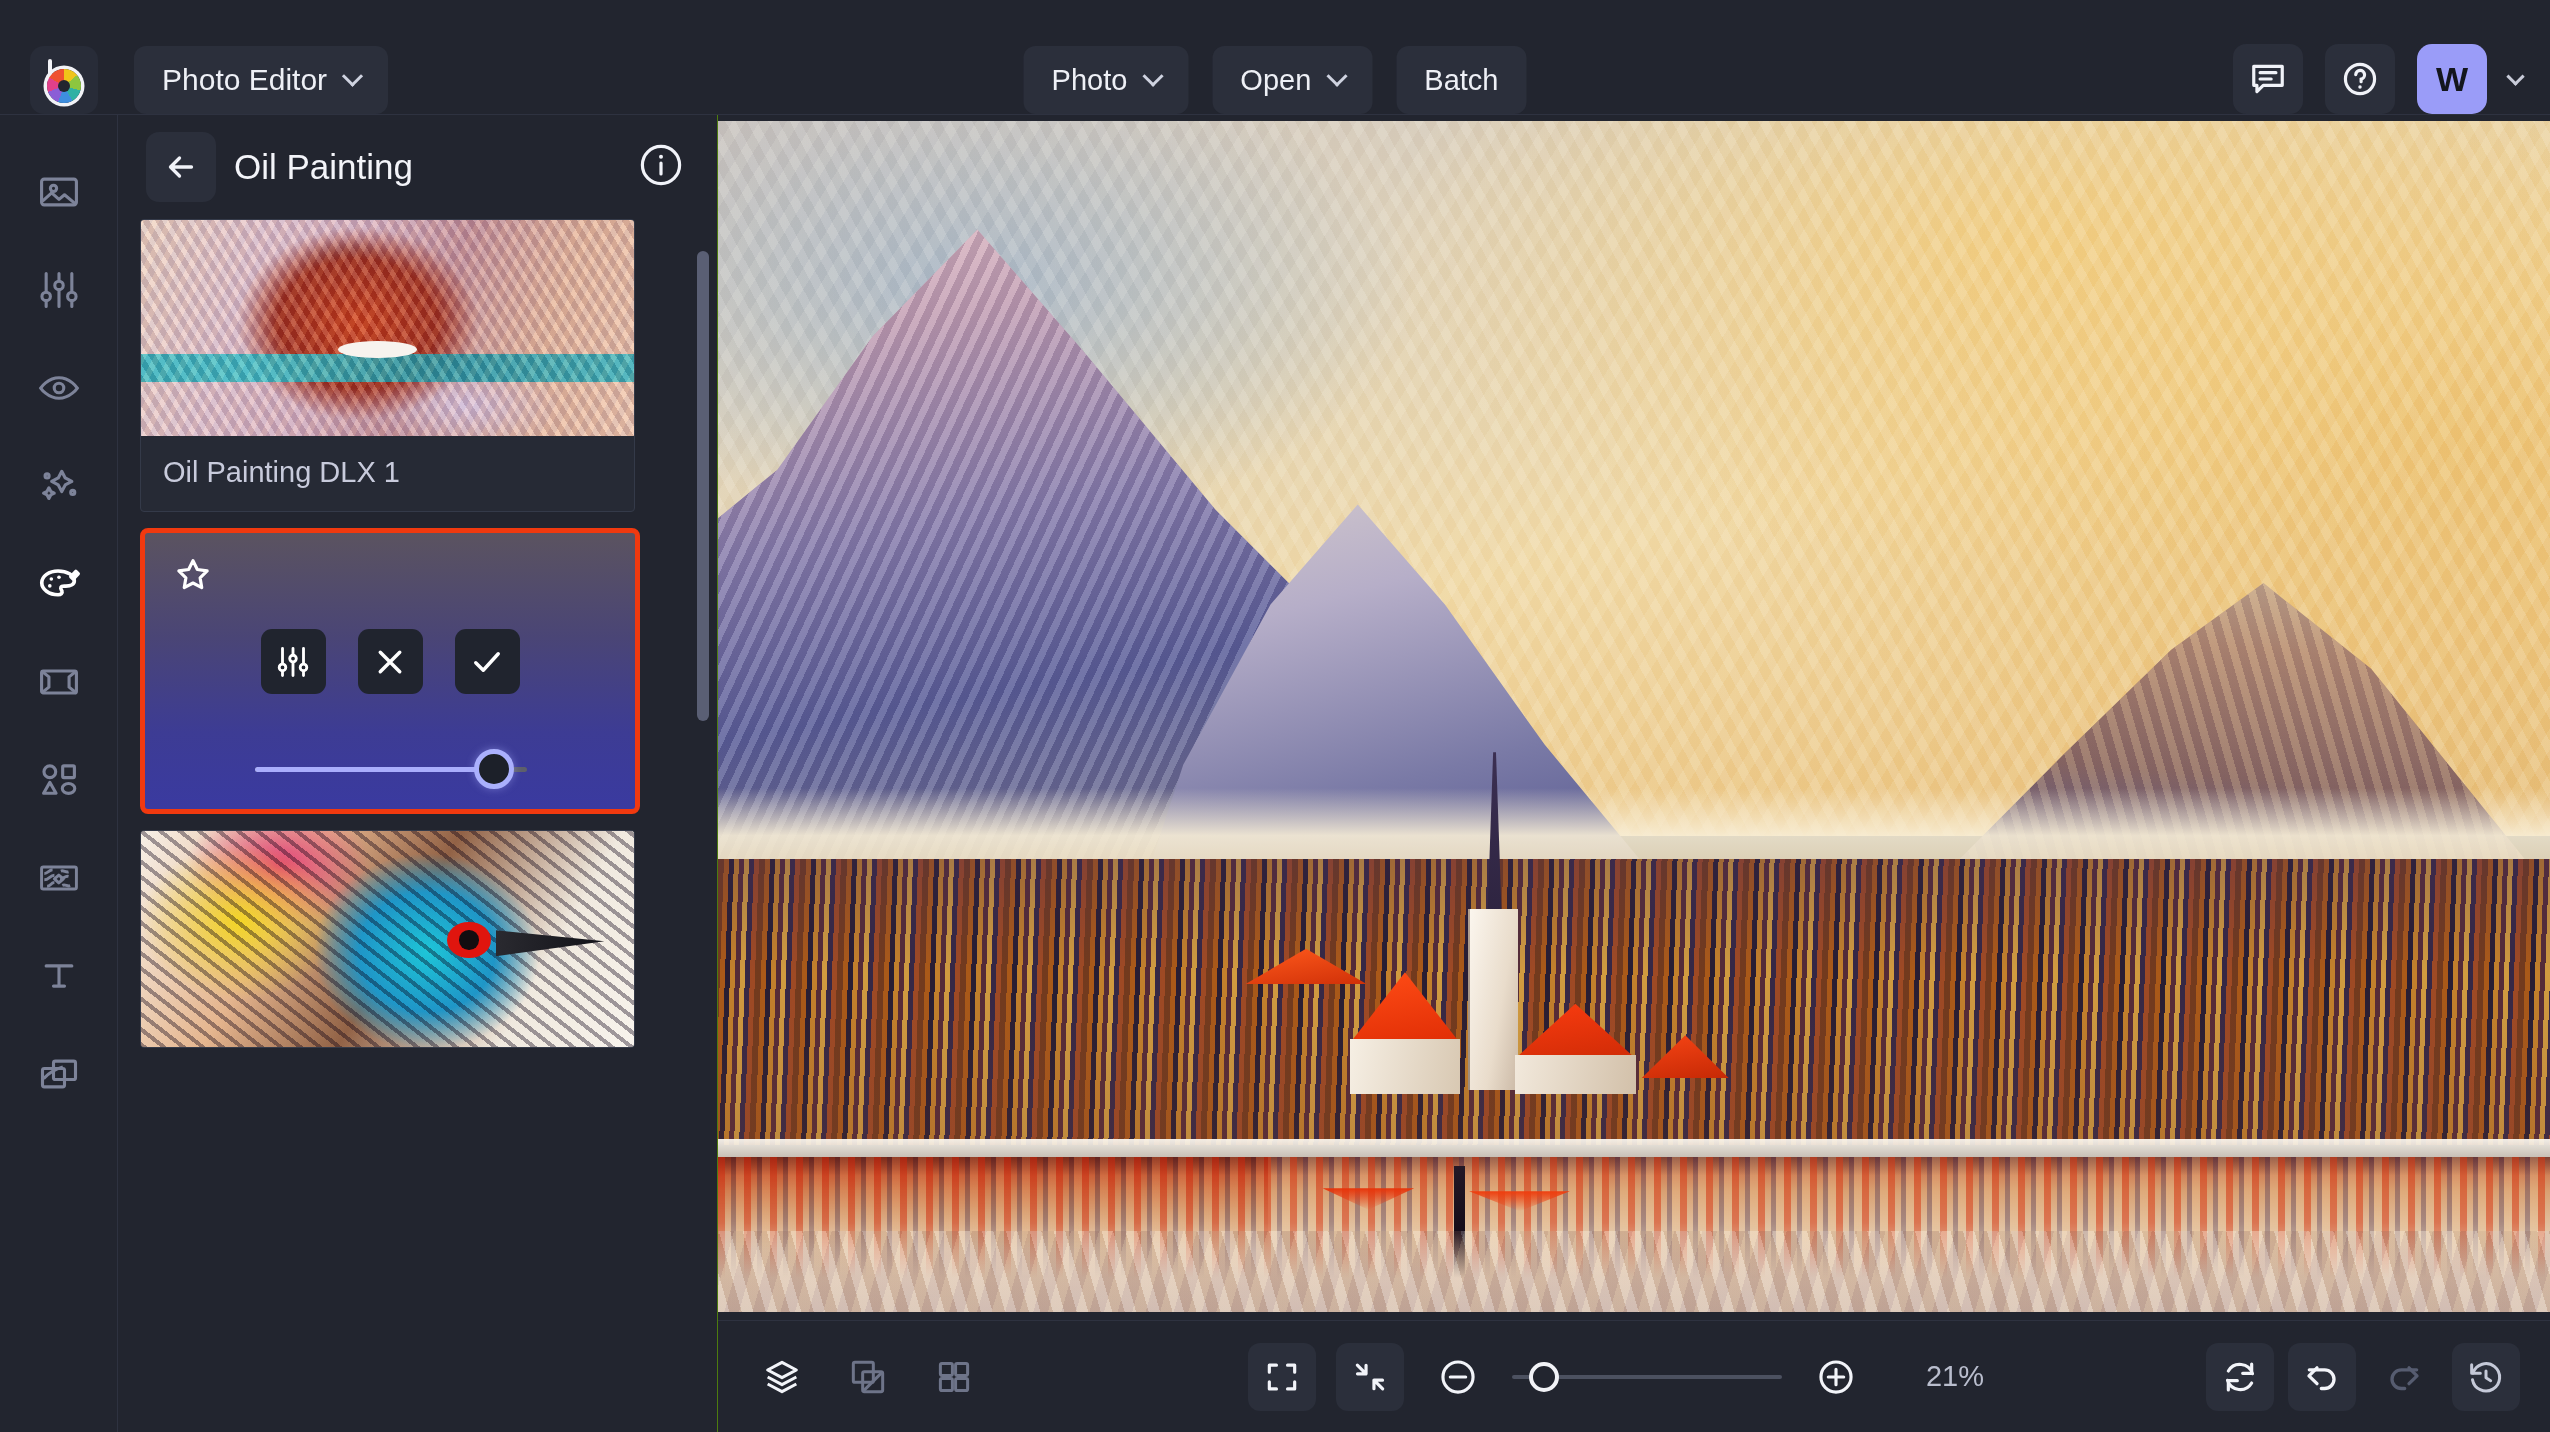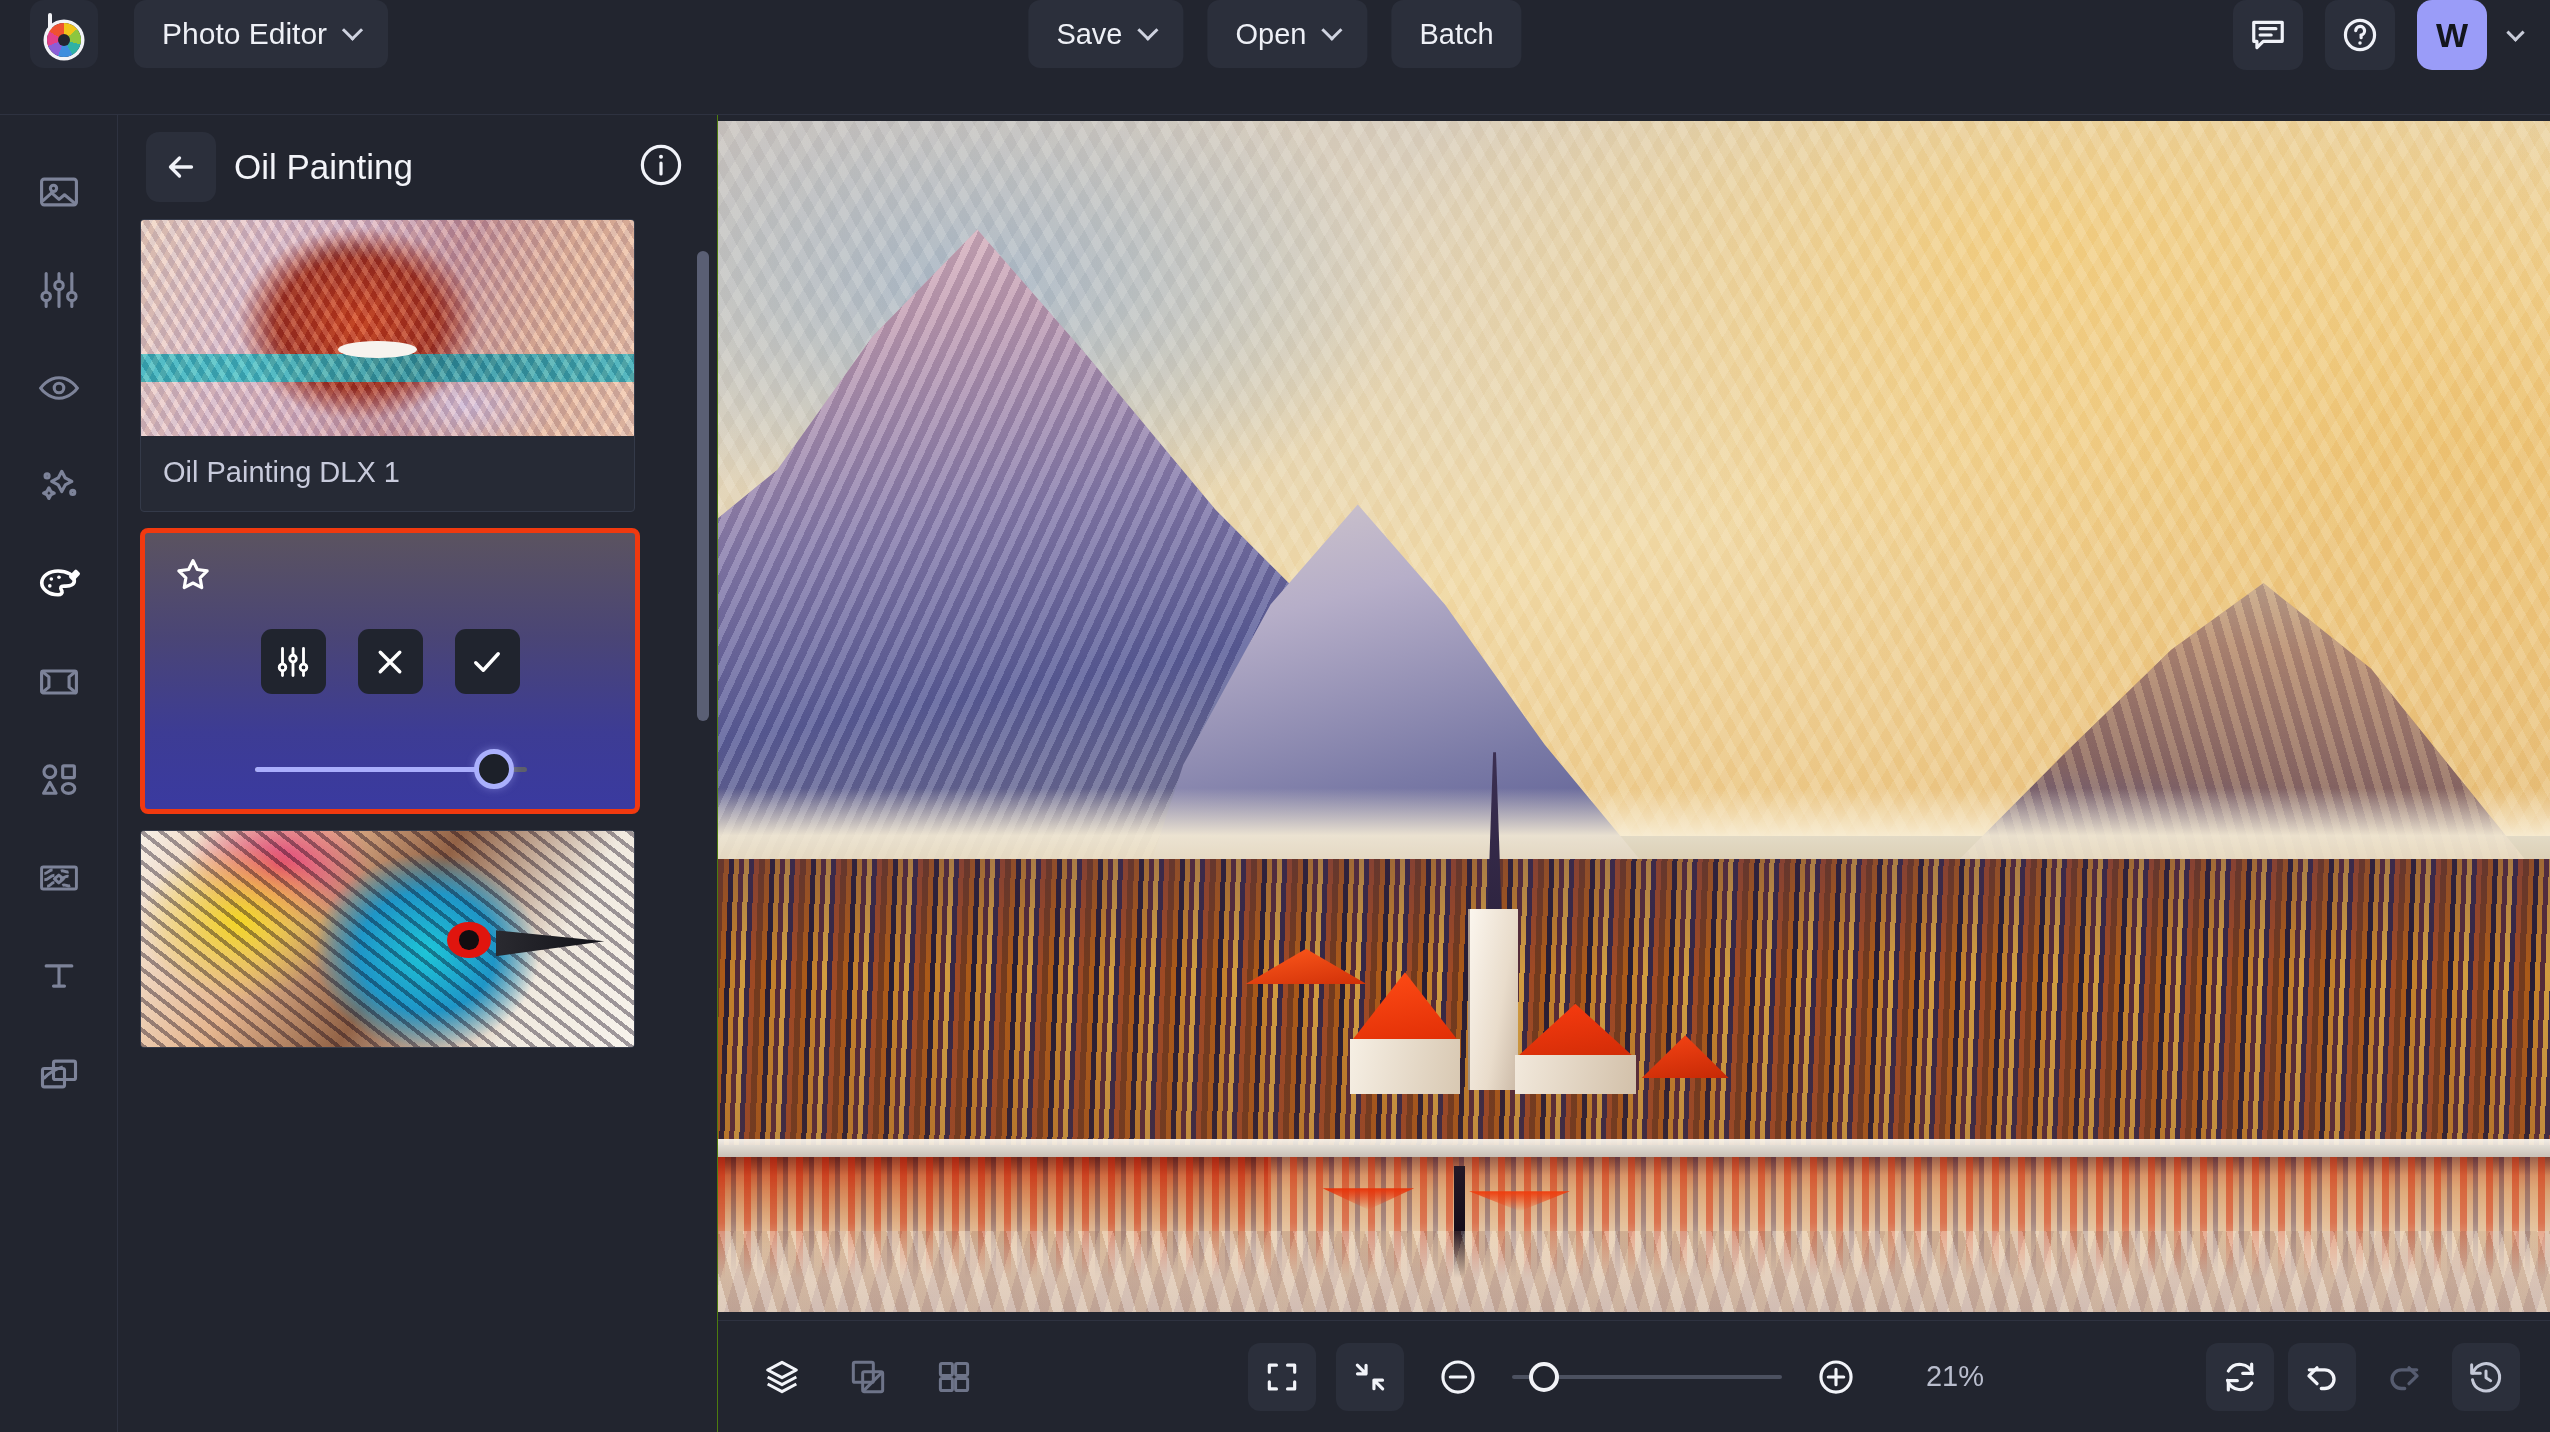--- a/index.html
+++ b/index.html
@@ -14,21 +14,21 @@
     width: 2550px; height: 1432px;
     display: flex; flex-direction: column;
     background: #22252f;
   }
 
   
   .topbar {
     height: 115px; min-height: 115px;
     background: #22252f;
     border-bottom: 1px solid #2e3240;
-    display: flex; align-items: flex-start;
+    display: flex; align-items: flex-end;
     position: relative;
   }
   .logo-box {
     width: 68px; height: 68px; margin-left: 30px;
     border-radius: 14px;
     background: #282c38;
     display: flex; align-items: center; justify-content: center;
   }
   .logo-wheel { position: relative; width: 46px; height: 46px; }
   .logo-stem {
@@ -433,21 +433,21 @@
       </div>
     </div>
 
     <div class="appmenu">
       <span>Photo Editor</span>
       <span class="chev"></span>
     </div>
 
     <div class="center-actions">
       <button class="tbtn">
-        <span>Save</span>
+        <span>Photo</span>
         <span class="chev"></span>
       </button>
       <button class="tbtn">
         <span>Open</span>
         <span class="chev"></span>
       </button>
       <button class="tbtn">
         <span>Batch</span>
       </button>
     </div>

